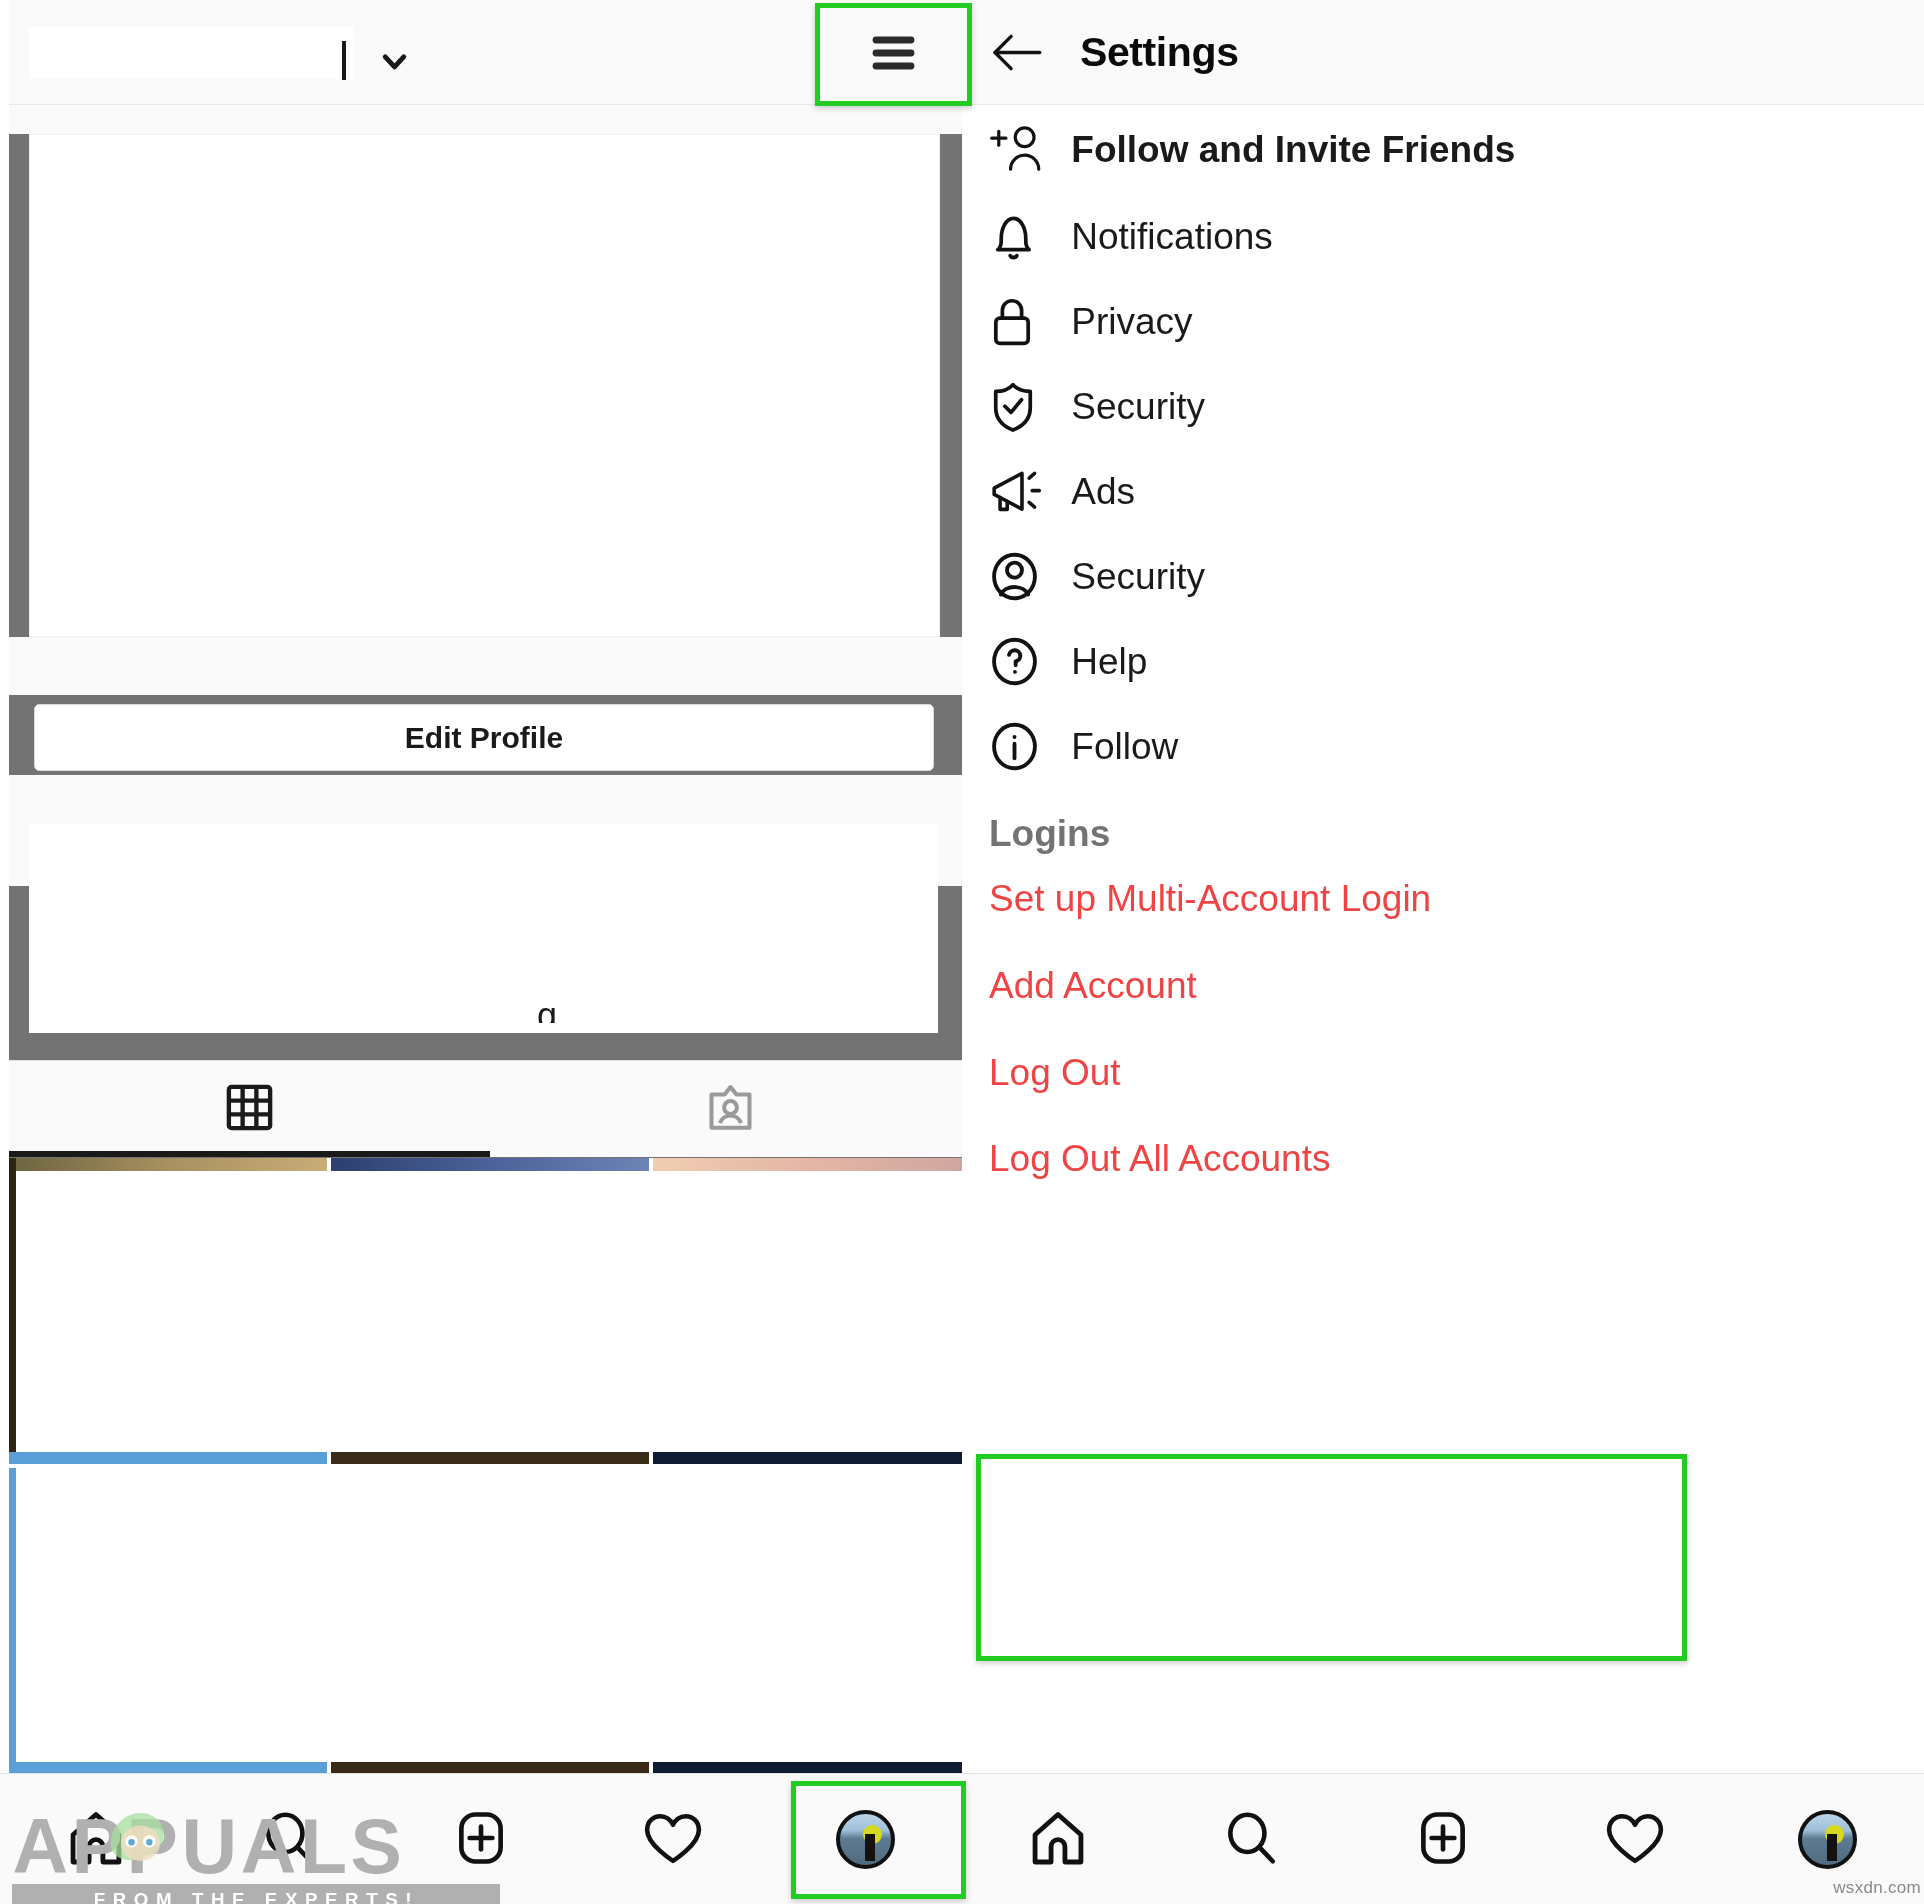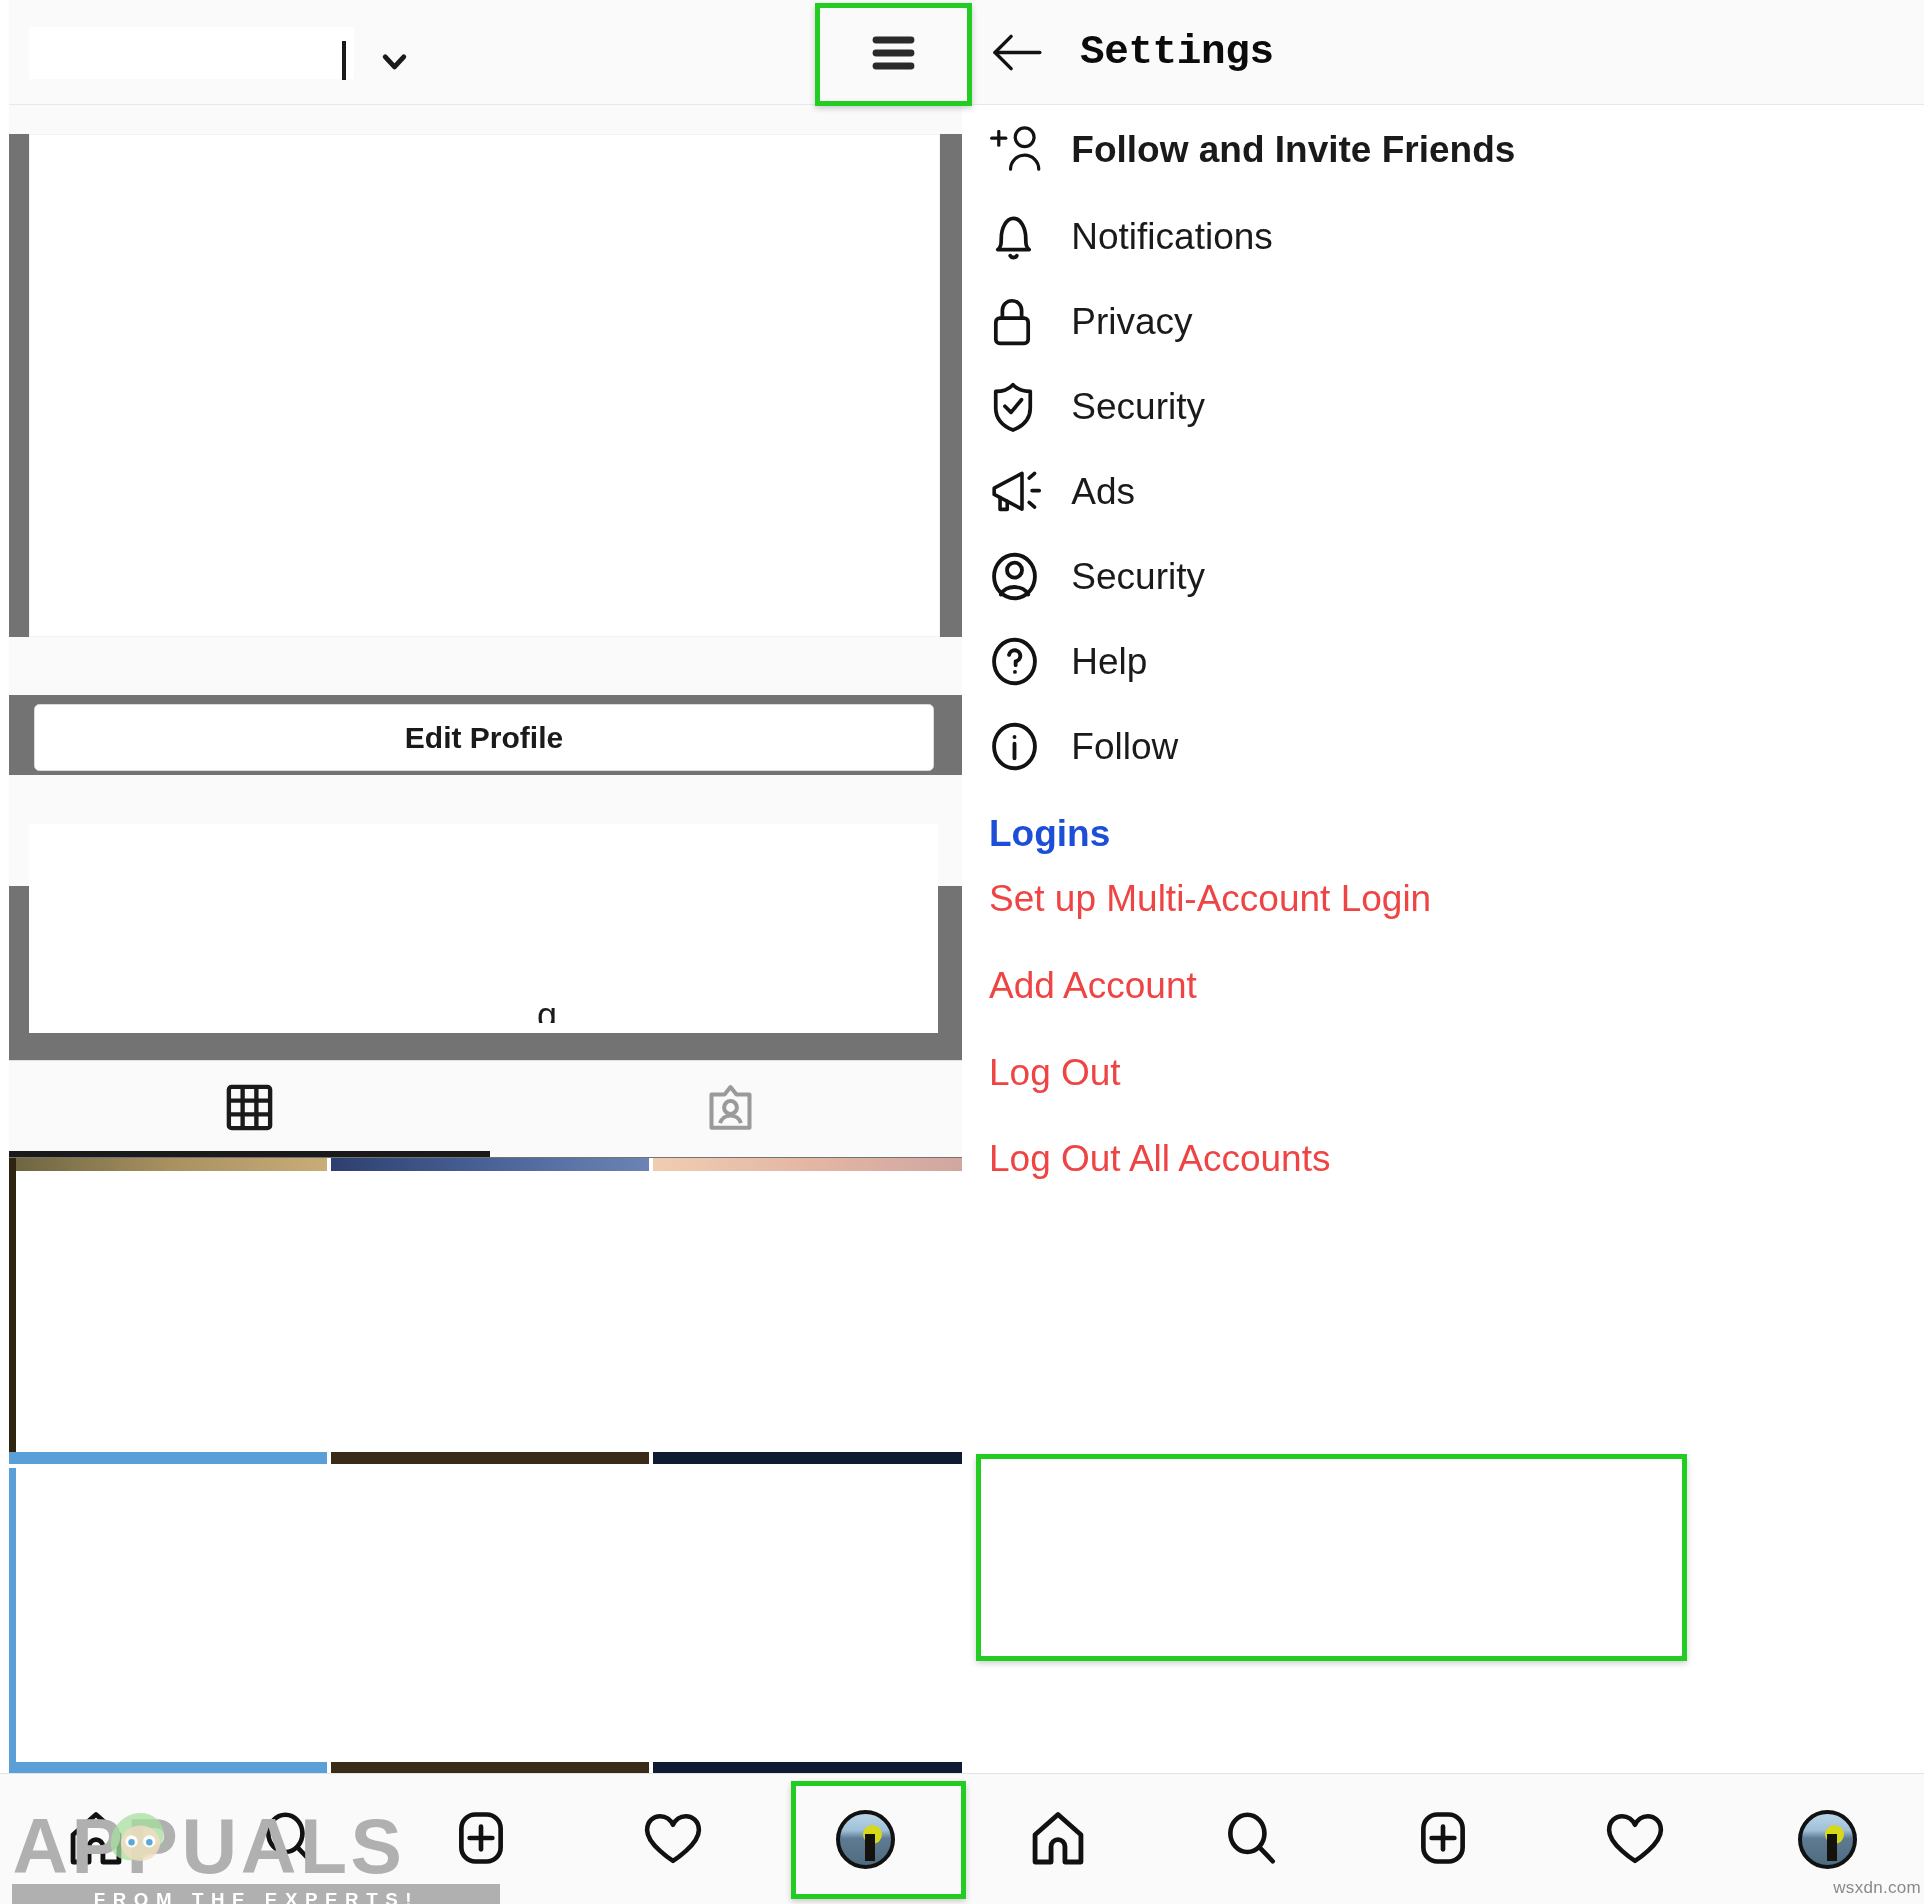--- a/index.html
+++ b/index.html
@@ -175,21 +175,20 @@
     margin-left: 27px;
     width: 55px; height: 55px;
     display: flex; align-items: center; justify-content: center;
   }
   .settings-title {
     margin-left: 36px;
     font-size: 41px;
     font-weight: bold;
     color: #0b0b0b;
     letter-spacing: -0.4px;
-    font-family: Liberation Mono, monospace;
   }
 
   .settings-list {
     position: absolute;
     left: 0; top: 105px;
     width: 962px;
   }
   .settings-row {
     display: flex;
     align-items: center;
@@ -203,21 +202,21 @@
     justify-content: flex-start;
   }
   .row-label {
     font-size: 37px;
     color: #1a1a1a;
     margin-left: 14.3px;
   }
   .section-heading {
     font-size: 37px;
     font-weight: bold;
-    color: #1d4ed8;
+    color: #737373;
     padding-left: 27px;
     height: 89px;
     display: flex;
     align-items: center;
   }
   .link-row {
     font-size: 37px;
     color: #ef4444;
     padding-left: 27px;
     height: 87px;

